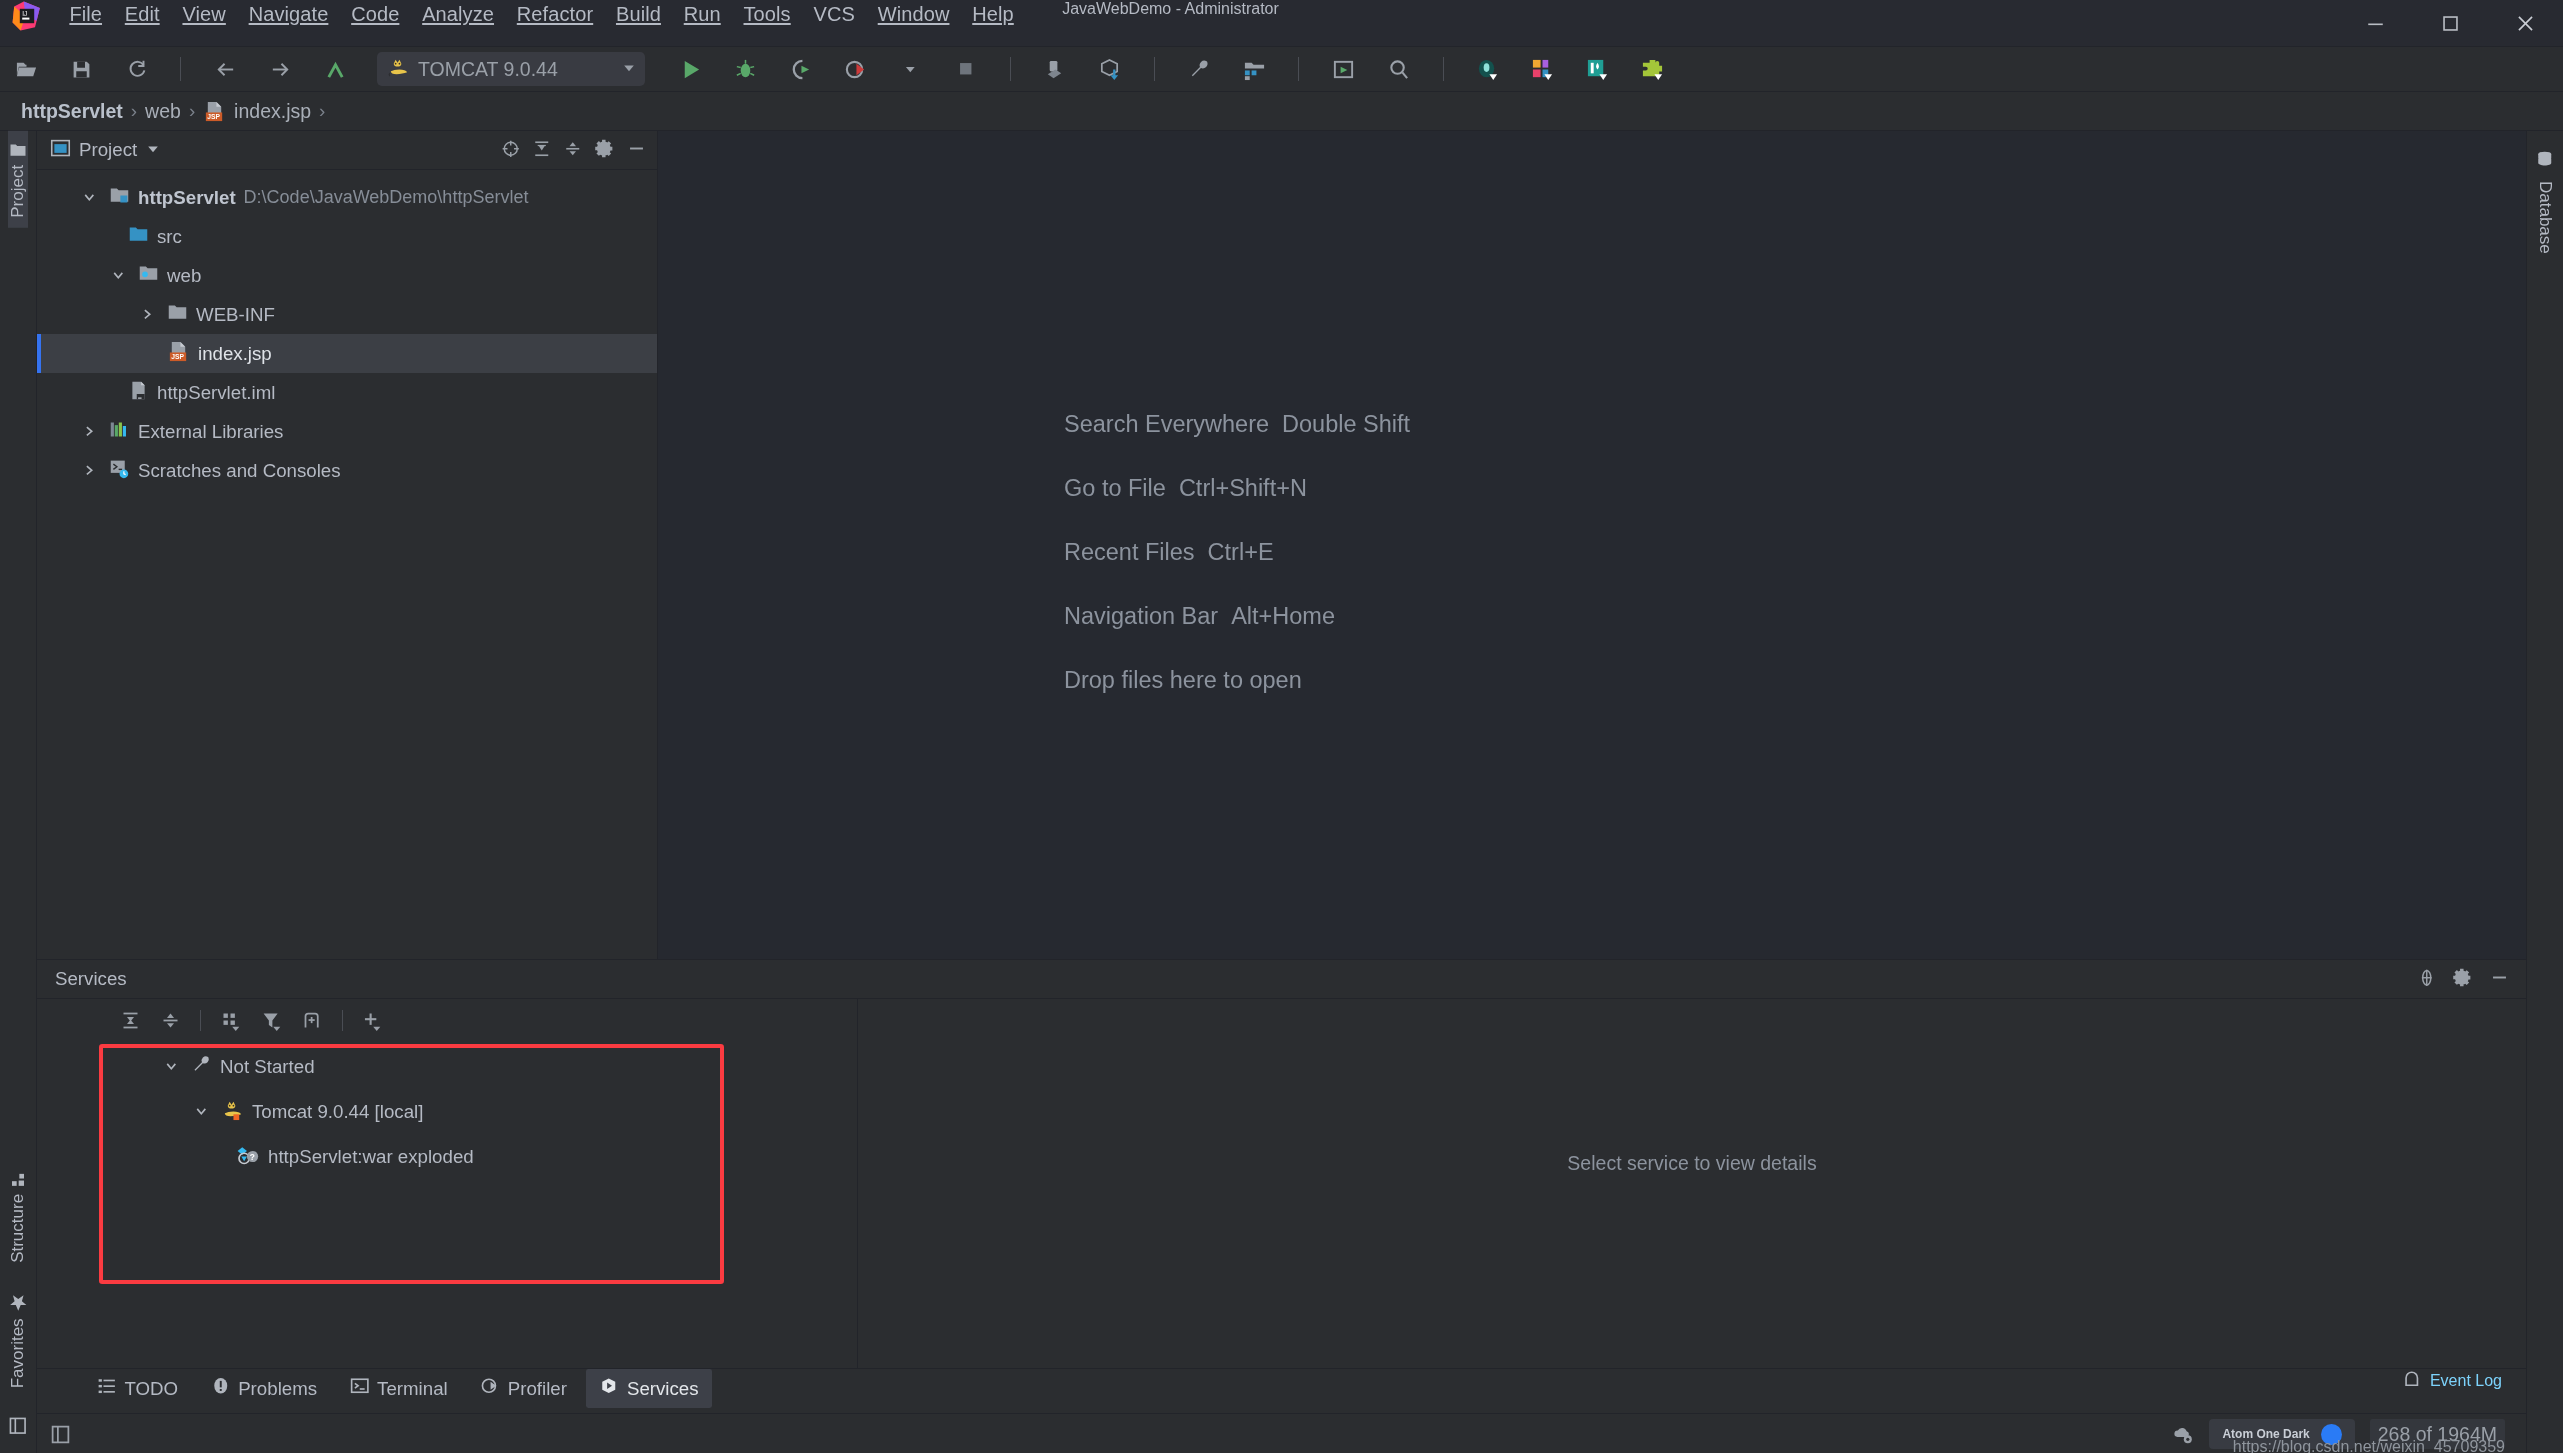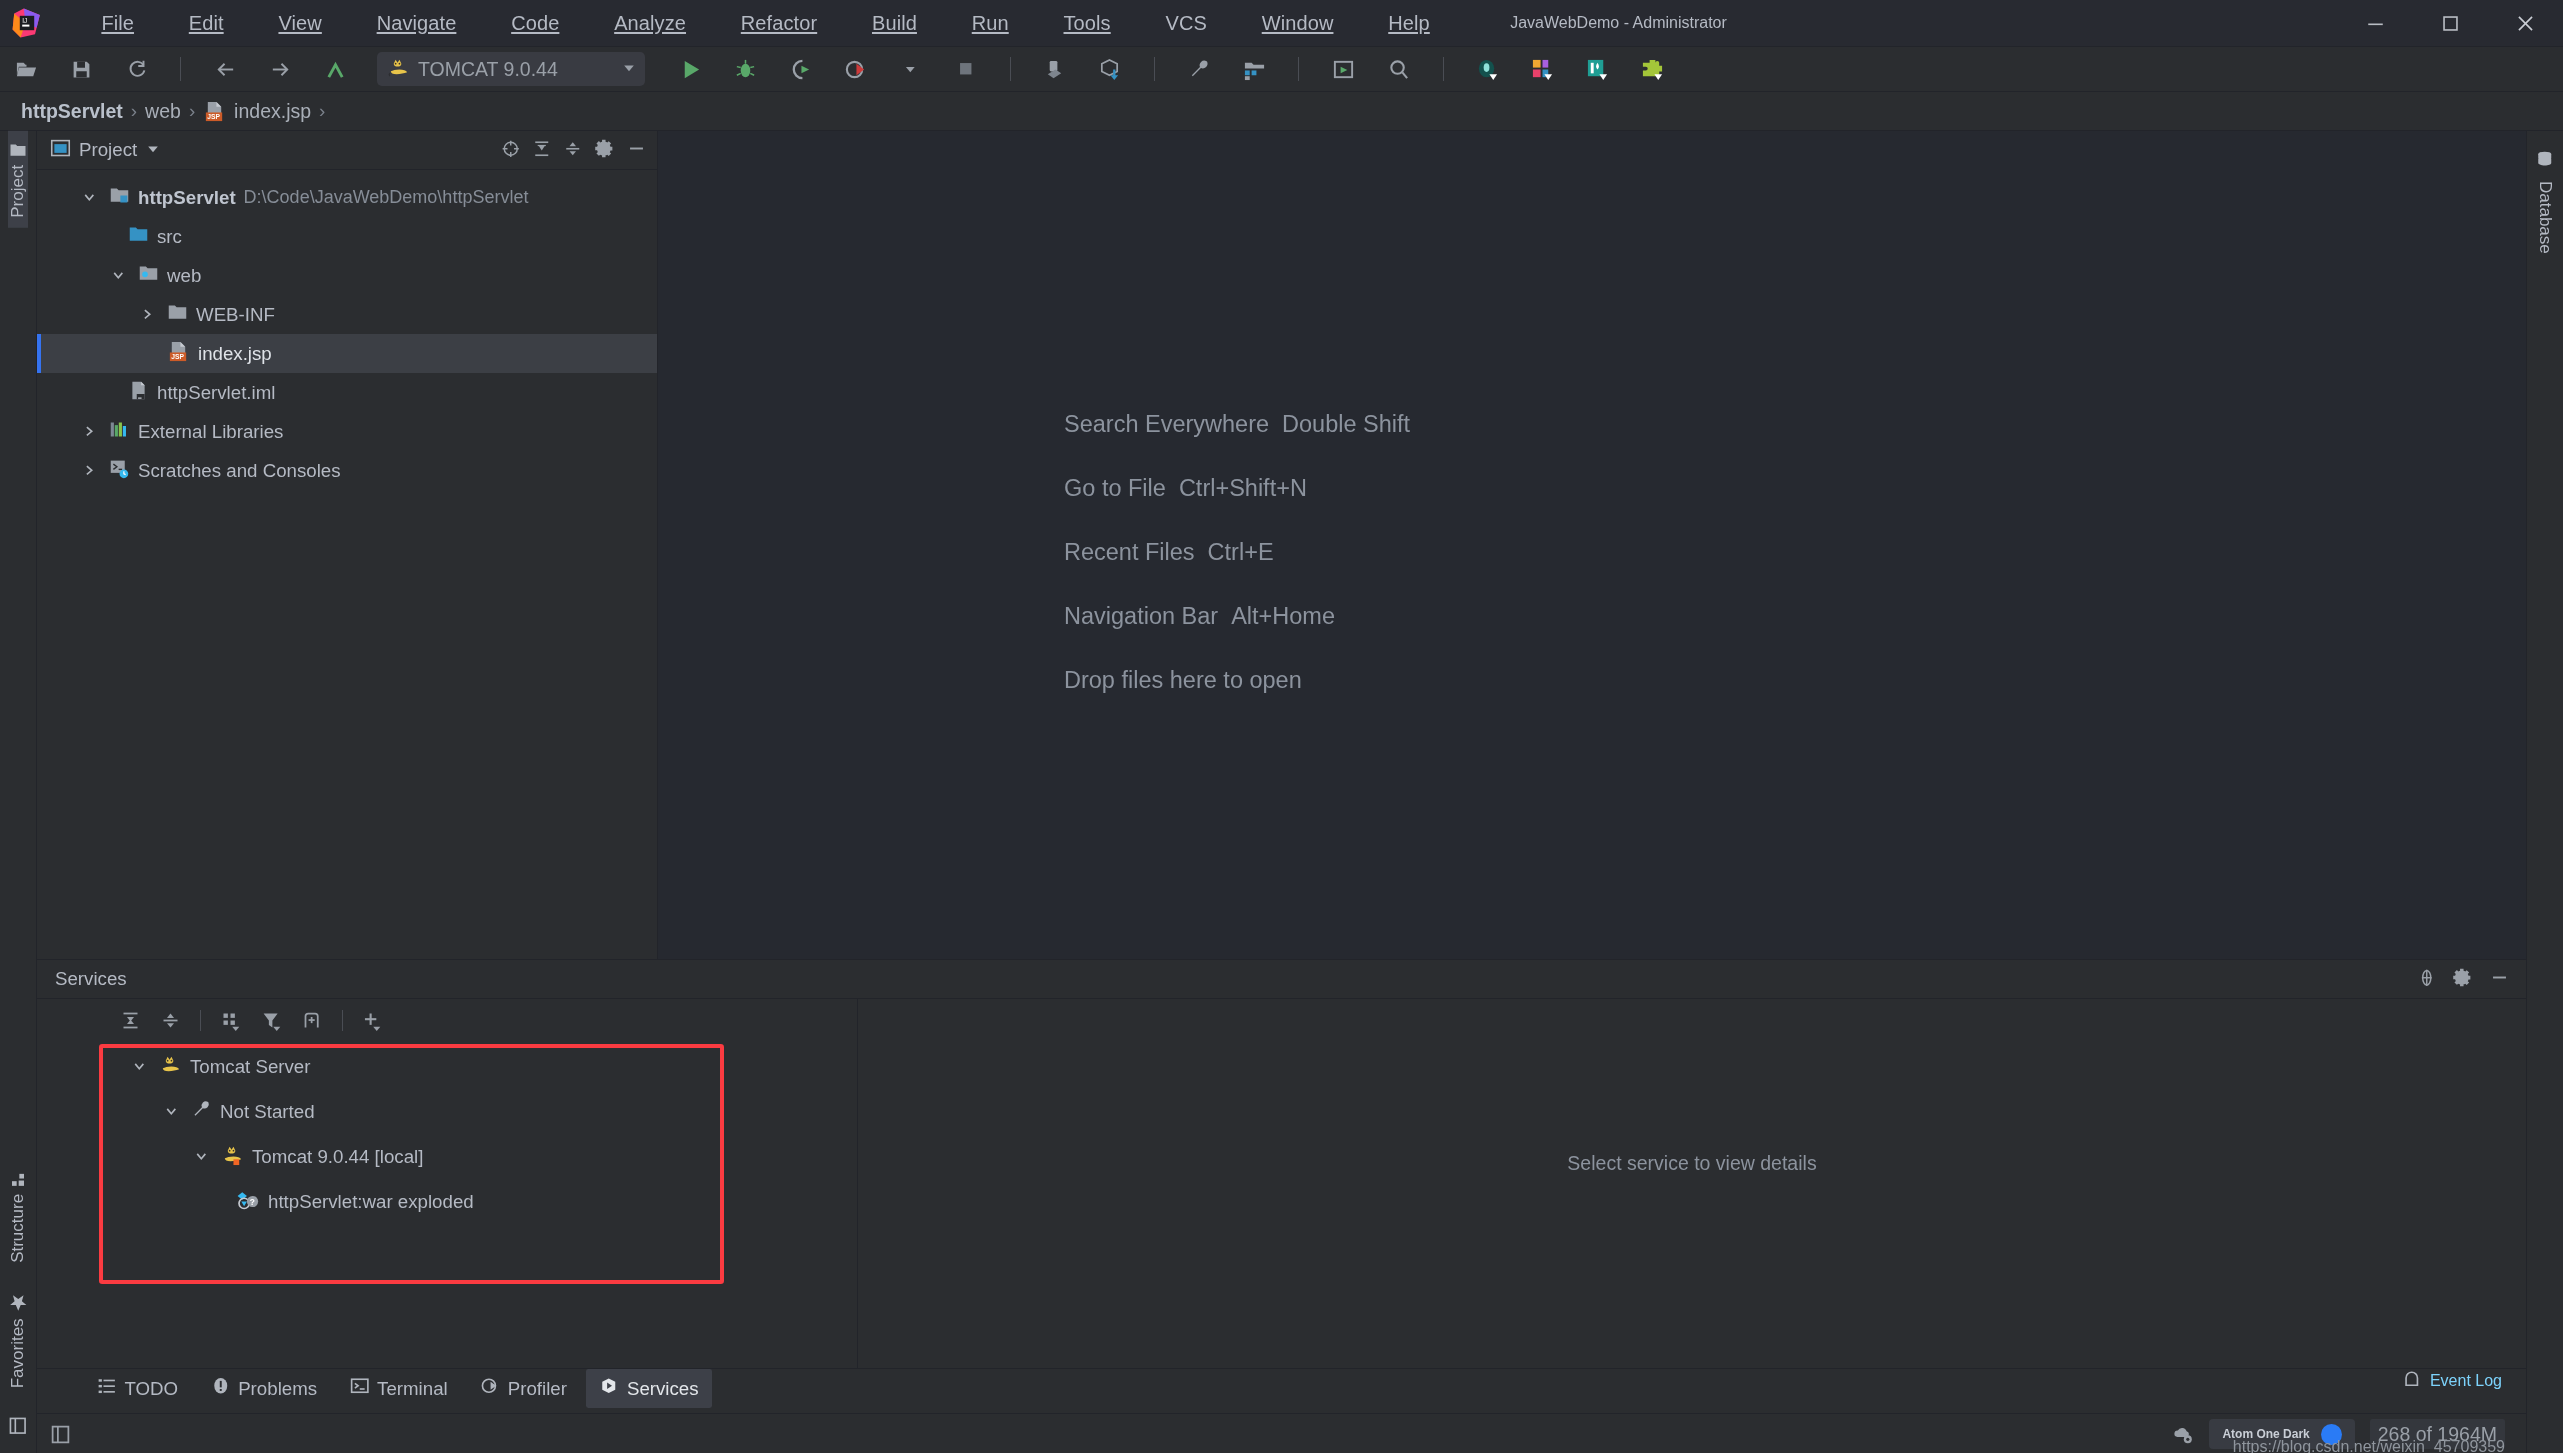--- a/index.html
+++ b/index.html
@@ -13,24 +13,23 @@
     position: relative;
     width: 2563px; height: 1454px;
     background: #2b2d30;
     display: flex; flex-direction: column;
   }
 
   
   .menubar {
     height: 47px; flex: 0 0 47px;
     background: #282a31;
-    display: flex; align-items: center;
+    display: flex; 
     padding-left: 11.4px;
     border-bottom: 0.8px solid #22242a;
-    gap: 32px;
   }
   .ij-logo { width: 32px; height: 32px; position: relative; margin-right: 14.6px; flex:0 0 32px;}
   .ij-logo svg { display:block; }
   .menu-item {
     color: #b5bac4; font-size: 20px;
     padding: 3.2px 11.4px; white-space: nowrap;
     letter-spacing: 0.1px;
   }
   .menu-item u { text-decoration: underline; text-underline-offset: 2.4px;}
   .win-title {
@@ -769,36 +768,20 @@
                     <line x1="11" y1="4" x2="11" y2="17"></line>
                     <line x1="4.5" y1="10.5" x2="17.5" y2="10.5"></line>
                     <polygon points="14,19 22,19 18,24" fill="#9aa0a8" stroke="none"></polygon>
                   </svg>
               </div>
             </div>
 
             <div class="svc-tree-wrap">
               <div class="svc-tree">
 
-                <div class="svc-row" style="padding-left:91px;">
-                  <span class="tw">
-                      <svg width="14.6" height="14.6" viewBox="0 0 18 18" fill="none" stroke="#b0b5bd" stroke-width="2">
-                        <polyline points="4,6 9,12 14,6"></polyline>
-                      </svg>
-                    </span>
-                  <span>
-                    <svg width="23" height="23" viewBox="0 0 24 24">
-                        <path d="M4 16c2-1 5-2 9-2s7 1 8 3c-3 1-7 2-11 2s-6-1-6-3z" fill="#e8c44a"></path>
-                        <path d="M7 8l2-4 2 3 2-3 2 4c0 2-2 3-4 3s-4-1-4-3z" fill="#e8c44a"></path>
-                        <circle cx="9" cy="8" r="0.9" fill="#3a3326"></circle>
-                        <circle cx="13" cy="8" r="0.9" fill="#3a3326"></circle>
-                      </svg>
-                  </span>
-                  <span class="tlabel">Tomcat Server</span>
-                </div>
 
                 <div class="svc-row" style="padding-left:123px;">
                   <span class="tw">
                       <svg width="14.6" height="14.6" viewBox="0 0 18 18" fill="none" stroke="#b0b5bd" stroke-width="2">
                         <polyline points="4,6 9,12 14,6"></polyline>
                       </svg>
                     </span>
                   <span>
                     <svg width="21" height="21" viewBox="0 0 24 24">
                         <path d="M20 4a5 5 0 0 1-6.5 6.5L5 19l-1-1 8.5-8.5A5 5 0 0 1 19 3z" fill="#b0b5bd"></path>

